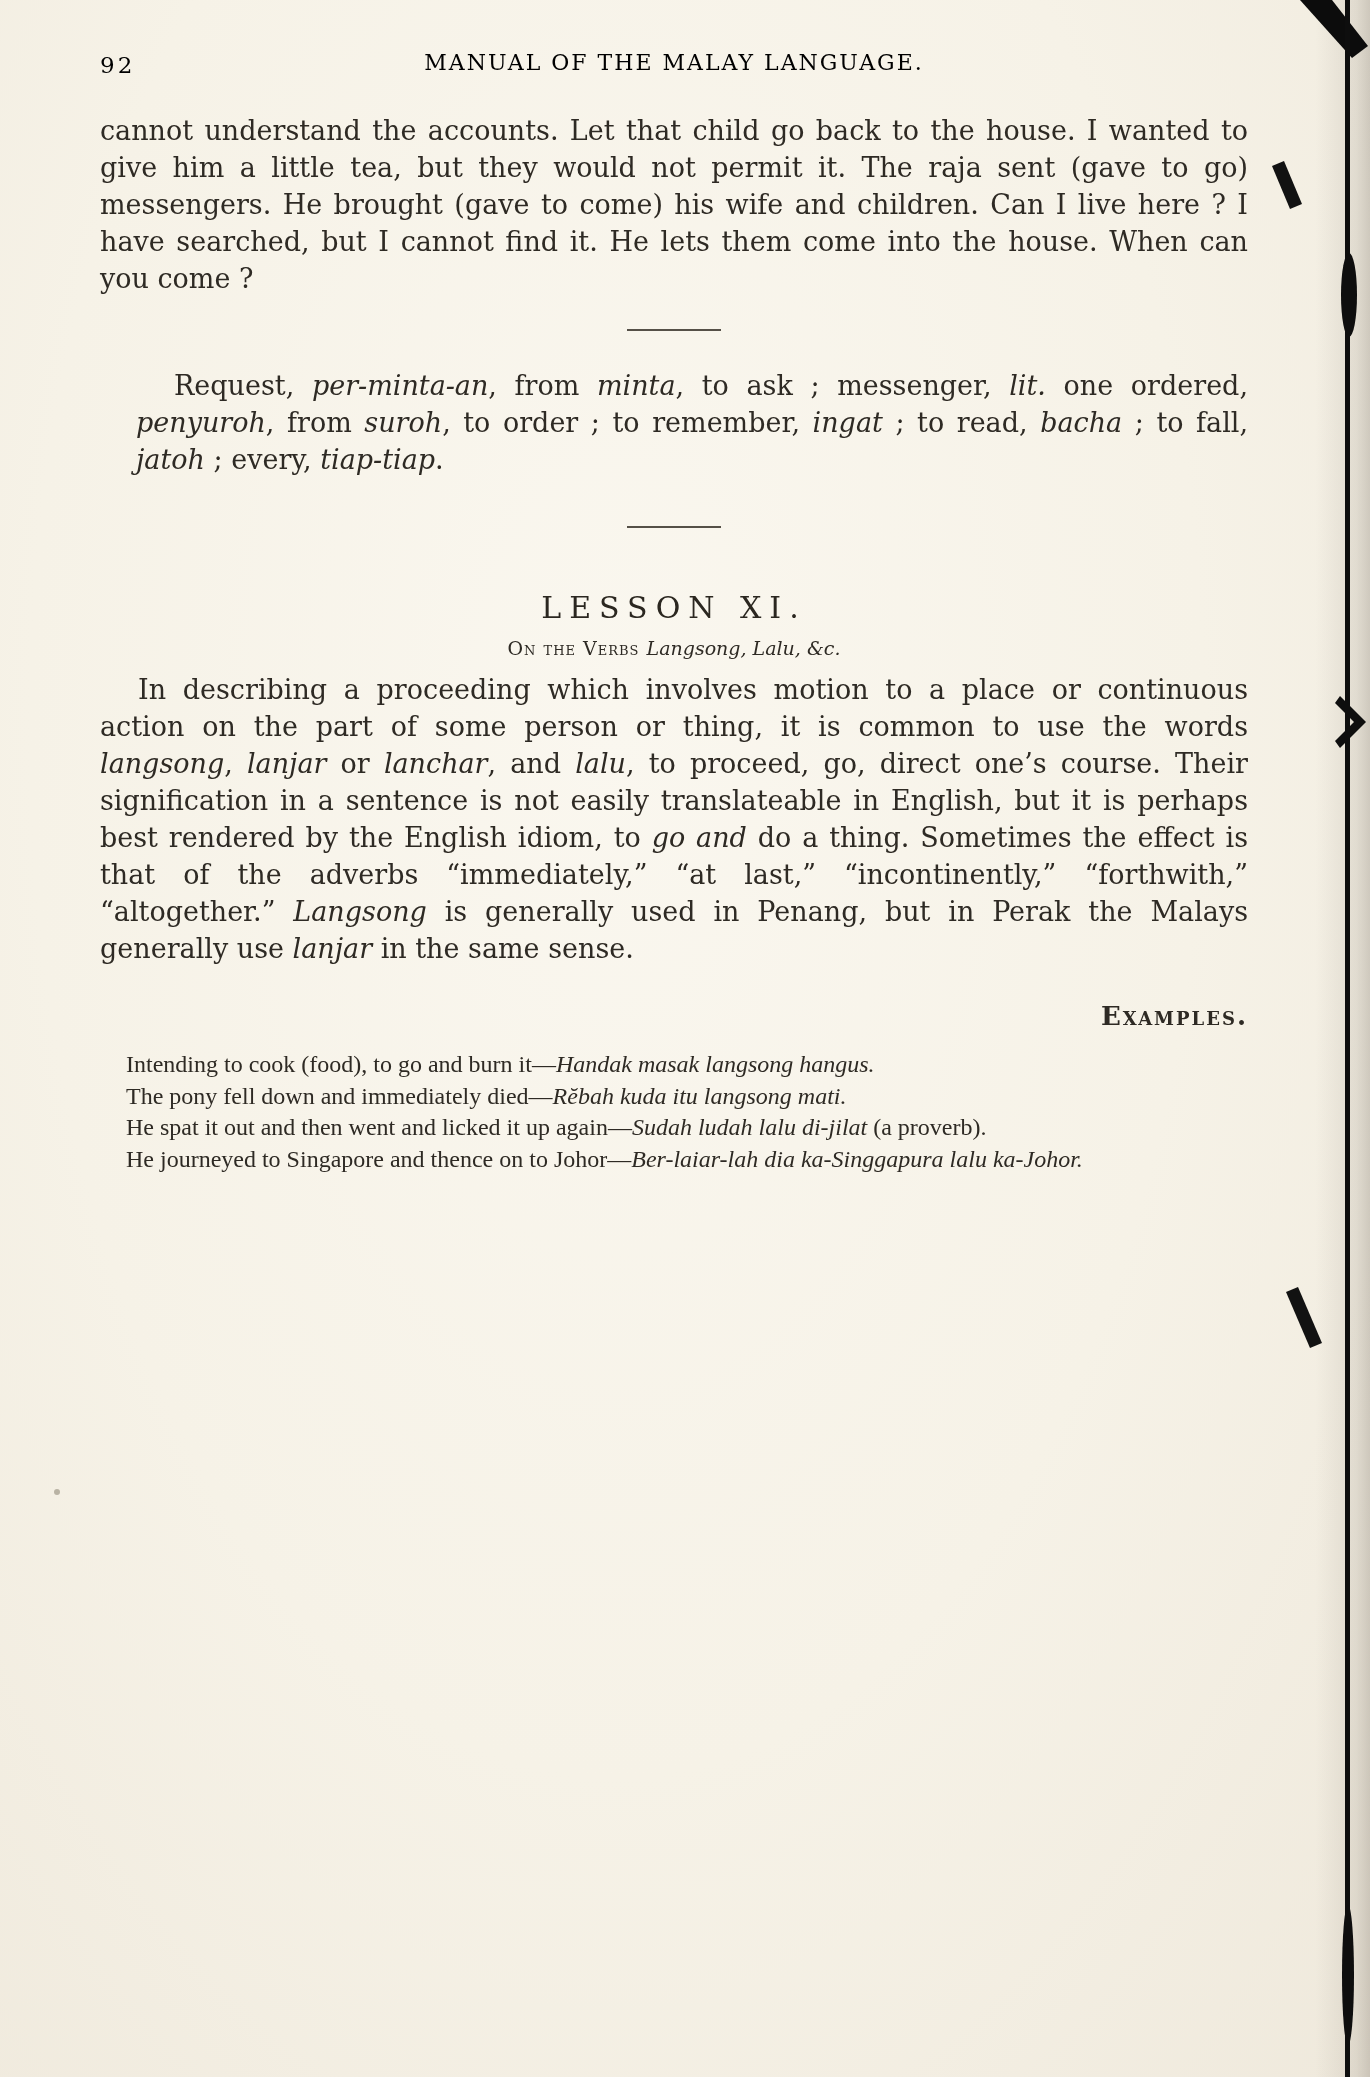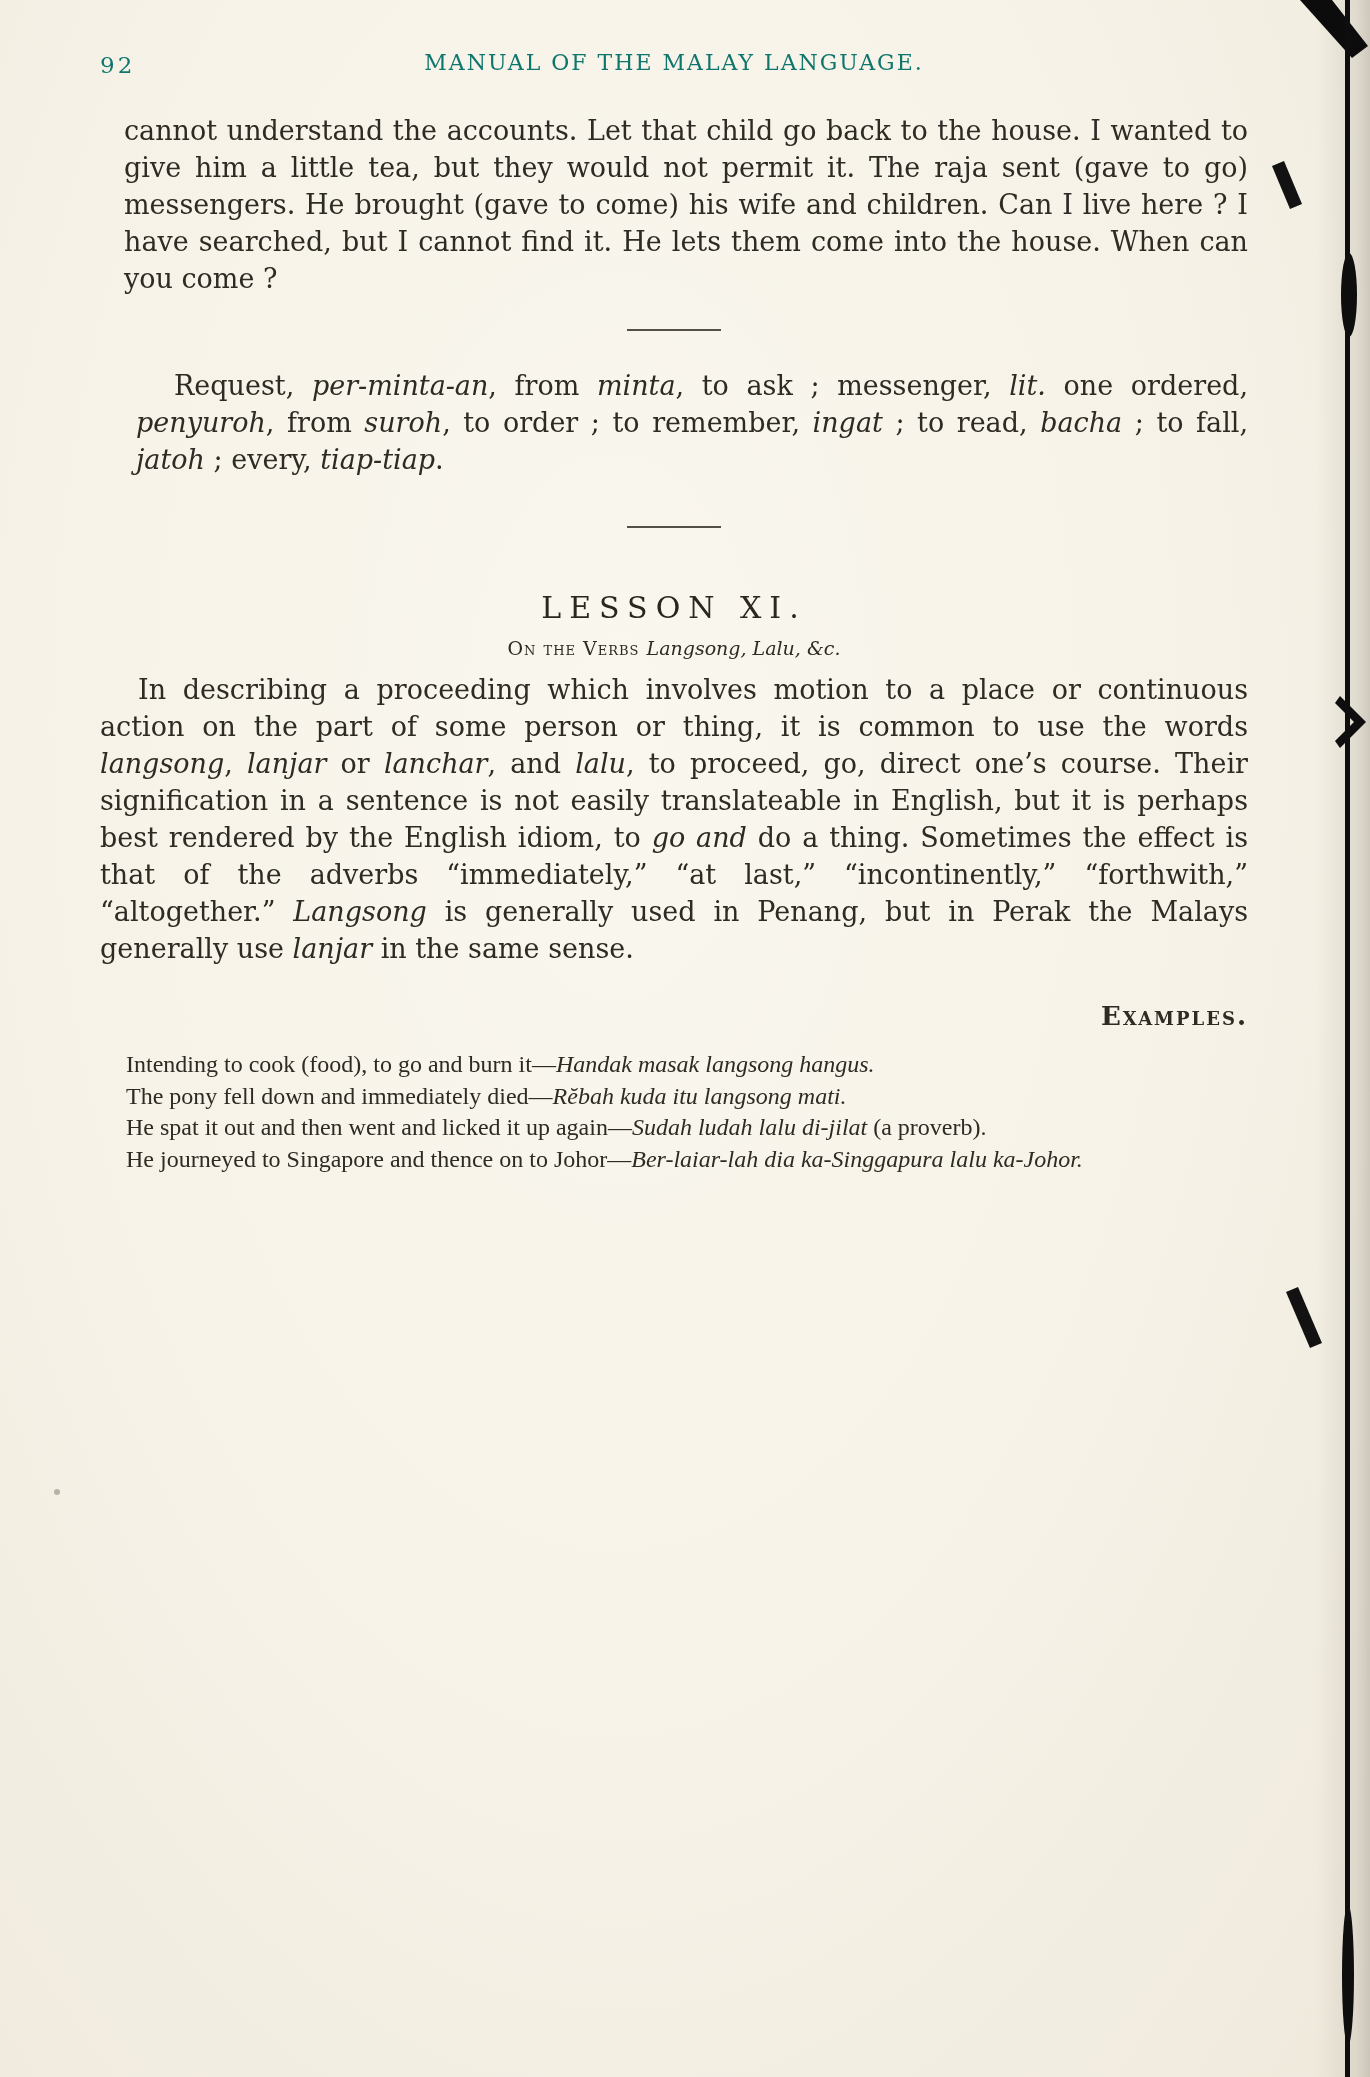--- a/index.html
+++ b/index.html
@@ -16,42 +16,42 @@
   }
   .content {
     position: absolute;
     left: 100px;
     top: 50px;
     width: 1148px;
   }
   header.page-header {
     position: relative;
     height: 30px;
-    color: #0f766e;
+    color: #000000;
   }
   .page-num {
     position: absolute;
     left: 0;
     top: 2px;
     font-size: 23px;
     letter-spacing: 3px;
   }
   .running-title {
     display: block;
     text-align: center;
     font-size: 22px;
     letter-spacing: 2px;
   }
   p.body-par {
     margin: 0;
     font-size: 27px;
     line-height: 37px;
     text-align: justify;
   }
-  p.first-par { margin-top: 32px; margin-left: 24px; }
+  p.first-par { margin-top: 32px; }
   p.indent { text-indent: 38px; }
   p.vocab-par { margin-top: 36px; margin-left: 36px; }
   p.lesson-par { margin-top: 12px; }
   .rule {
     width: 94px;
     height: 0;
     border-top: 2px solid #555047;
     margin: 32px auto 0 auto;
   }
   .rule-2 { margin-top: 48px; }

